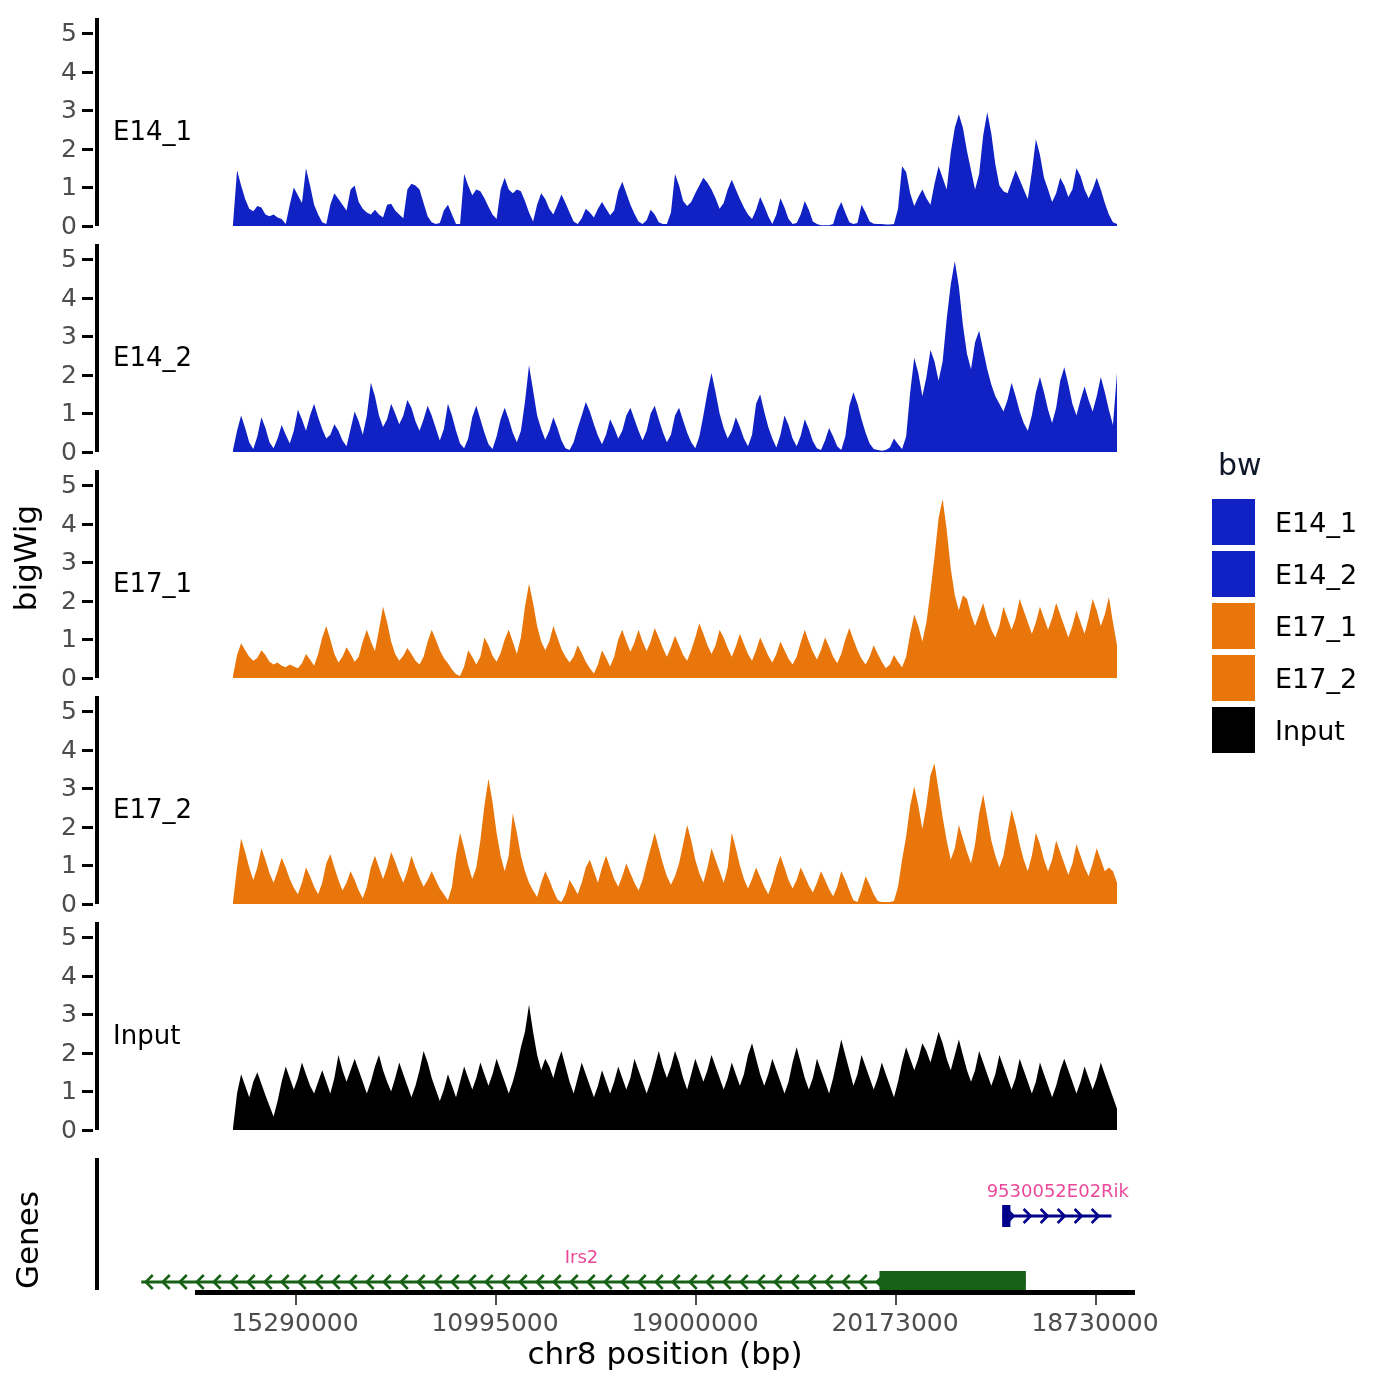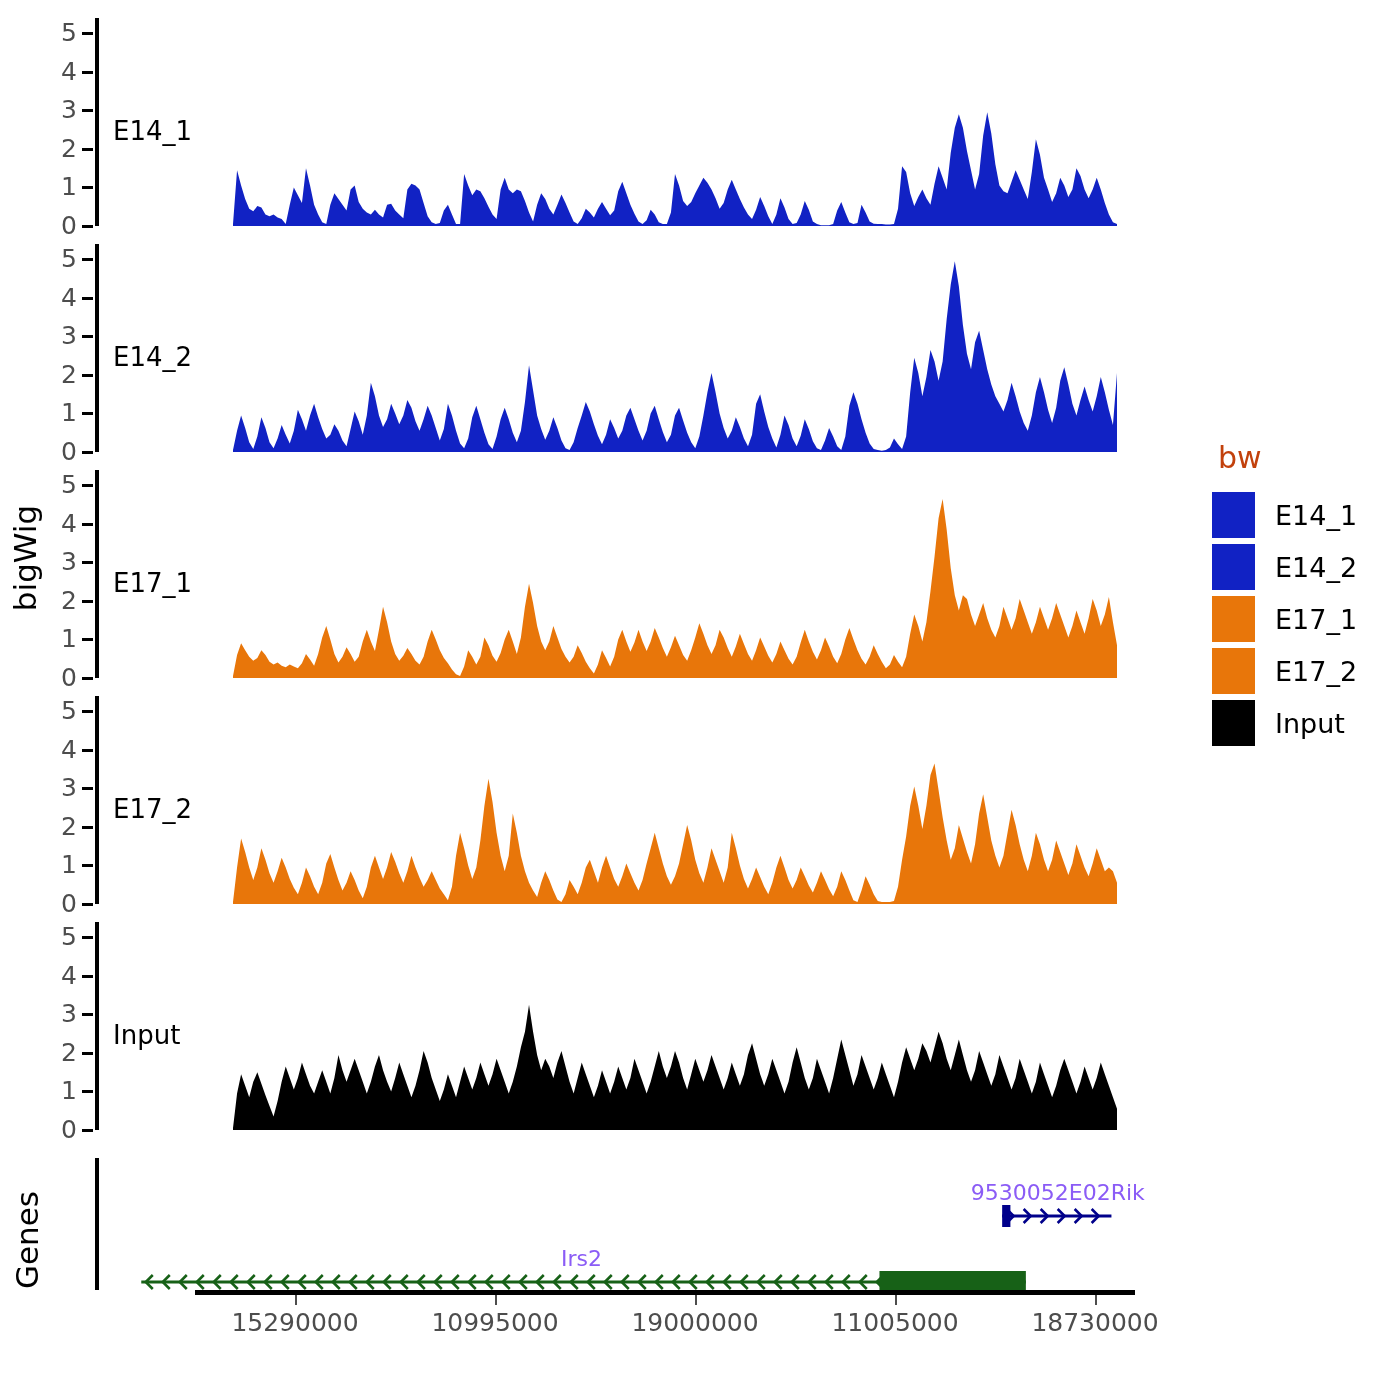--- a/index.html
+++ b/index.html
@@ -110,22 +110,22 @@
     width: 4px;
     background: #000;
   }
   #genes-svg {
     position: absolute;
     left: 4px;
     top: 0;
   }
   .gene-name {
     position: absolute;
-    font-size: 22px;
-    color: #8b5cf6;
+    font-size: 18px;
+    color: #ec4899;
     white-space: nowrap;
   }
 
   
   #xaxis {
     position: absolute;
     left: 195px;
     top: 1290px;
     width: 940px;
     height: 5px;
@@ -149,22 +149,22 @@
 
   
   #legend {
     position: absolute;
     left: 1212px;
     top: 432px;
     width: 180px;
   }
   #legend-title {
     font-size: 30px;
-    color: #c2410c;
-    margin: 8px 0 14px 6px;
+    color: #0f172a;
+    margin: 15px 0 14px 6px;
   }
   .legend-row {
     display: flex;
     align-items: center;
     height: 52px;
   }
   .legend-swatch {
     width: 43px;
     height: 46px;
     flex: 0 0 43px;
@@ -356,24 +356,25 @@
 
   <div id="xaxis"></div>
   <div id="xticks-layer">
       <div class="xtick" style="left: 295px; top: 1295px; position: absolute;"></div>
       <div class="xticklabel" style="left: 295px; top: 1308px; position: absolute;">15290000</div>
       <div class="xtick" style="left: 495px; top: 1295px; position: absolute;"></div>
       <div class="xticklabel" style="left: 495px; top: 1308px; position: absolute;">10995000</div>
       <div class="xtick" style="left: 695px; top: 1295px; position: absolute;"></div>
       <div class="xticklabel" style="left: 695px; top: 1308px; position: absolute;">19000000</div>
       <div class="xtick" style="left: 895px; top: 1295px; position: absolute;"></div>
-      <div class="xticklabel" style="left: 895px; top: 1308px; position: absolute;">11005000</div>
+      <div class="xticklabel" style="left: 895px; top: 1308px; position: absolute;">20173000</div>
       <div class="xtick" style="left: 1095px; top: 1295px; position: absolute;"></div>
       <div class="xticklabel" style="left: 1095px; top: 1308px; position: absolute;">18730000</div>
     </div>
+  <div id="xaxis-title">chr8 position (bp)</div>
 
   <div id="legend">
     <div id="legend-title">bw</div>
     <div id="legend-items">
         <div class="legend-row">
           <div class="legend-swatch" style="background: rgb(17, 34, 196);"></div>
           <div class="legend-label">E14_1</div>
         </div>
         <div class="legend-row">
           <div class="legend-swatch" style="background: rgb(17, 34, 196);"></div>

